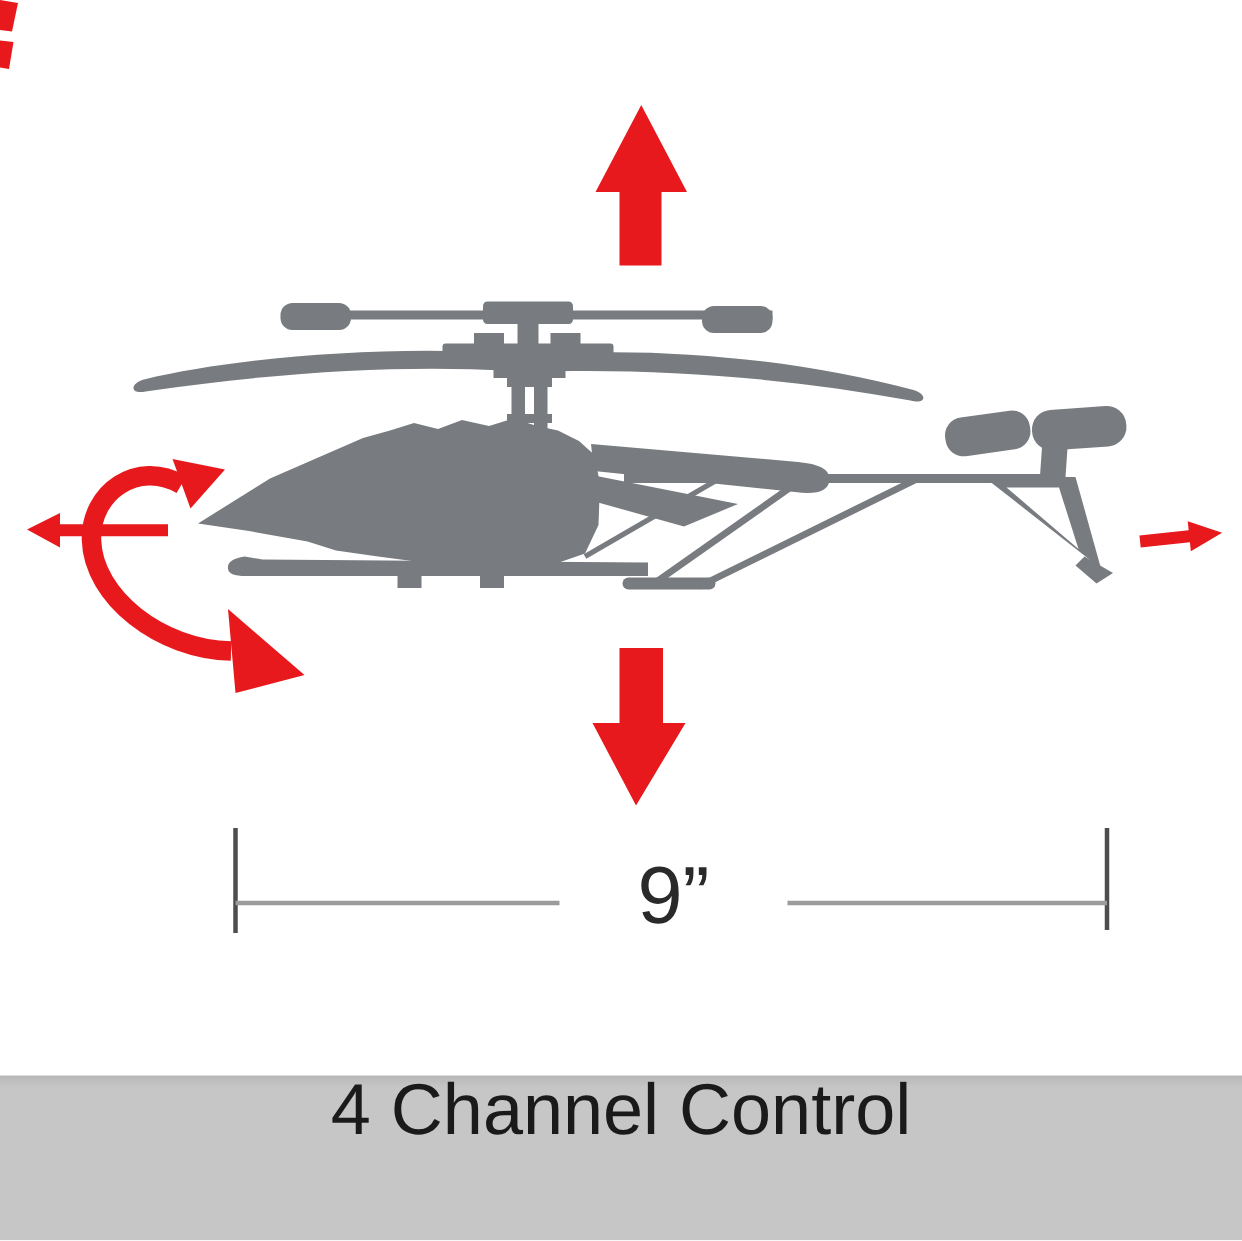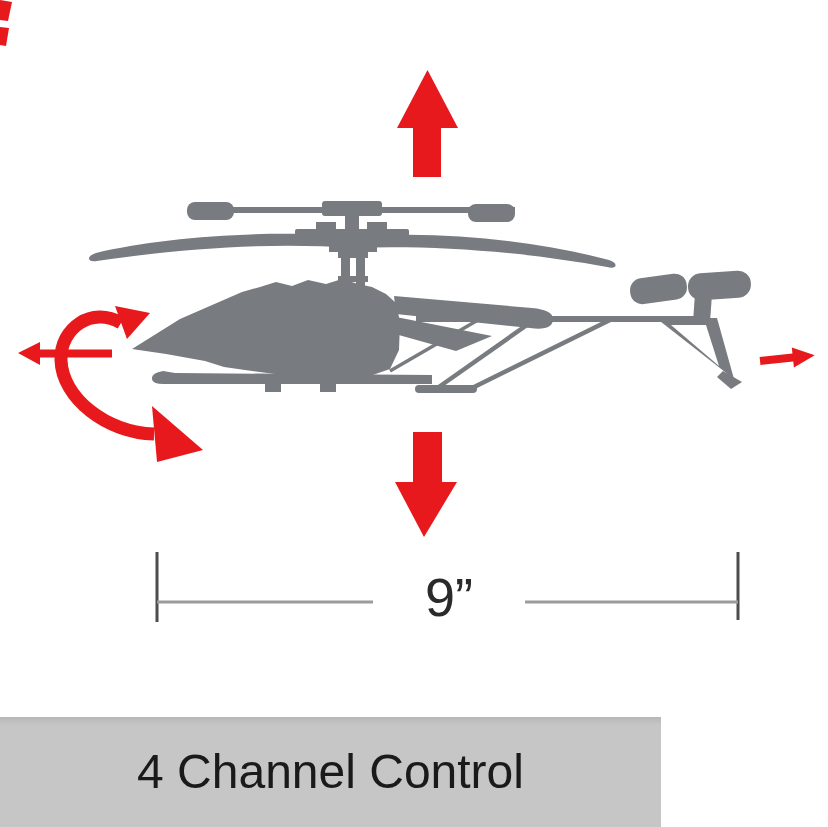--- a/index.html
+++ b/index.html
@@ -12,23 +12,23 @@
   .f-gray { fill:var(--gray,#787b7f); }
   .s-gray { stroke:var(--gray,#787b7f); fill:none; }
   .s-red  { stroke:var(--red,#e8191d); fill:none; }
   .f-white{ fill:#ffffff; }
   .dim-label {
     position:absolute; left:373px; top:570px; width:152px;
     text-align:center; font-size:54px; line-height:1;
     color:var(--dimText,#2a2a2a);
   }
   .banner {
-    position:absolute; left:0; bottom:0; width:661px; height:110px;
+    position:absolute; left:0; bottom:0; width:828px; height:110px;
     background:linear-gradient(var(--bannerEdge,#b7b7b7), var(--bannerBg,#c6c6c6) 8px);
-    display:flex; align-items:center; justify-content:center;
+    display:flex; justify-content:center;
   }
   .banner-text { font-size:48px; line-height:1; color:var(--bannerText,#1a1a1a); }
 </style>
 </head>
 <body>
 
 <div class="stage">
 
   <svg class="canvas" width="828" height="717" viewBox="0 0 828 717">
 

